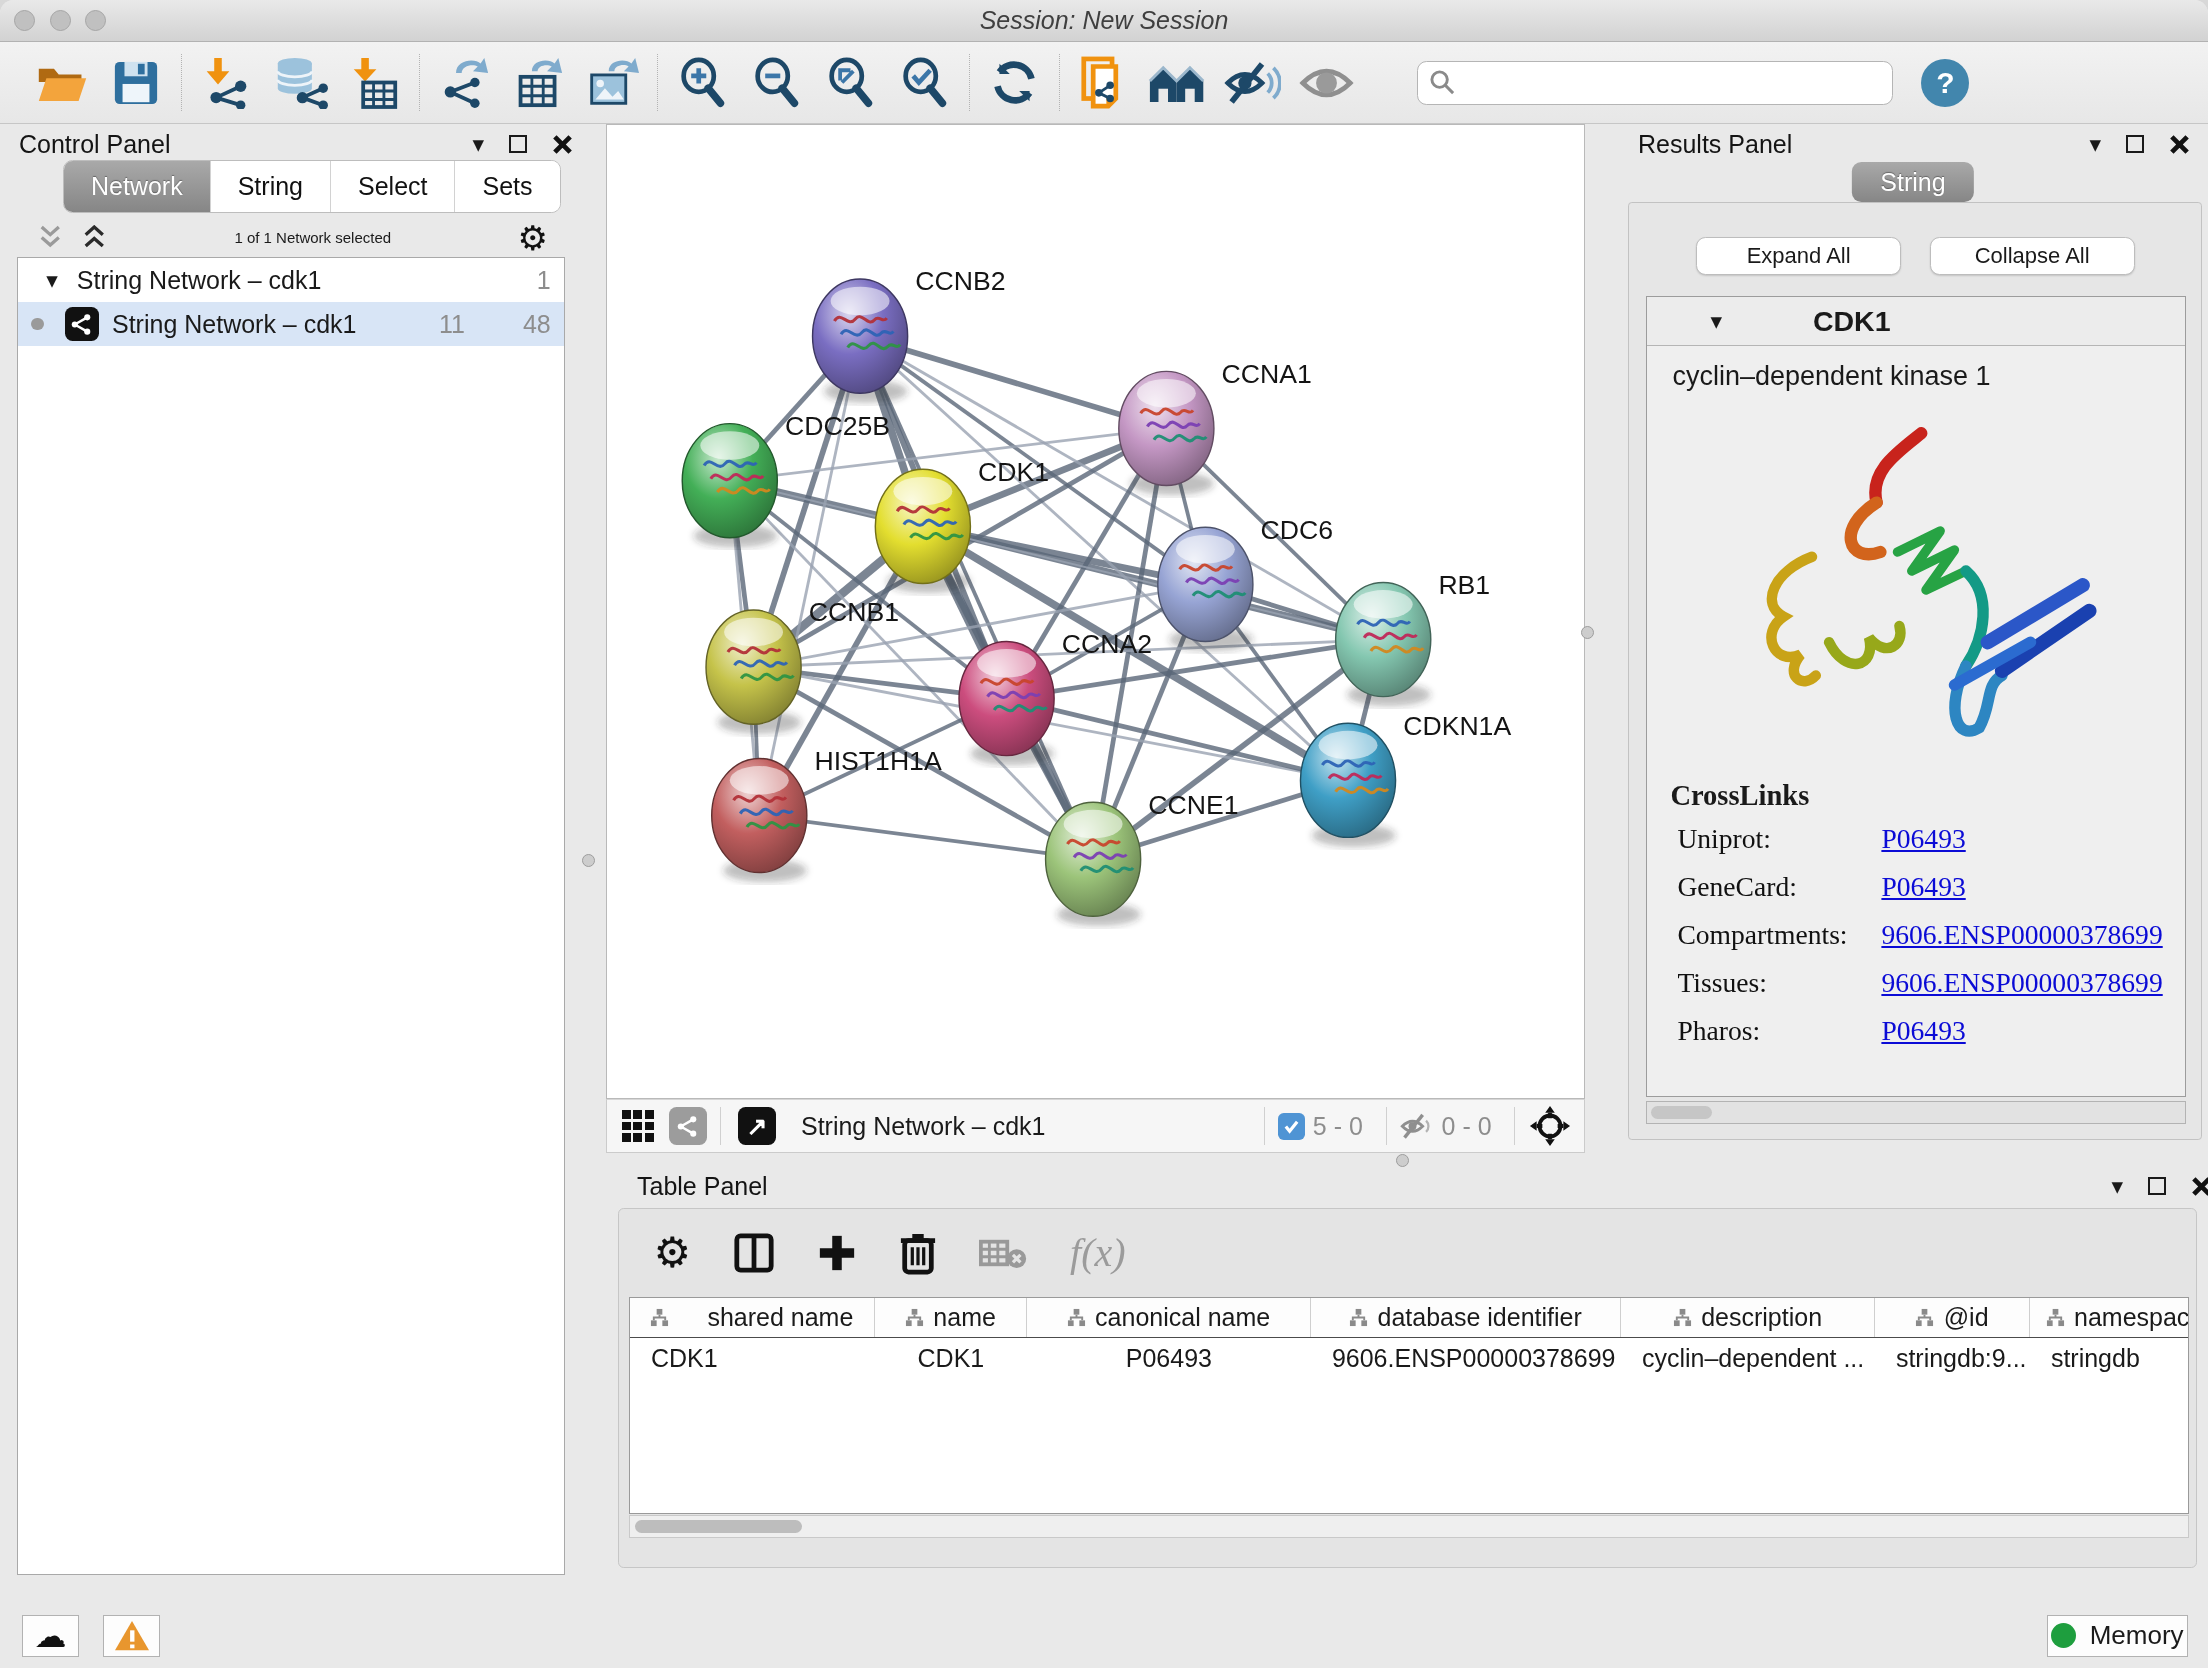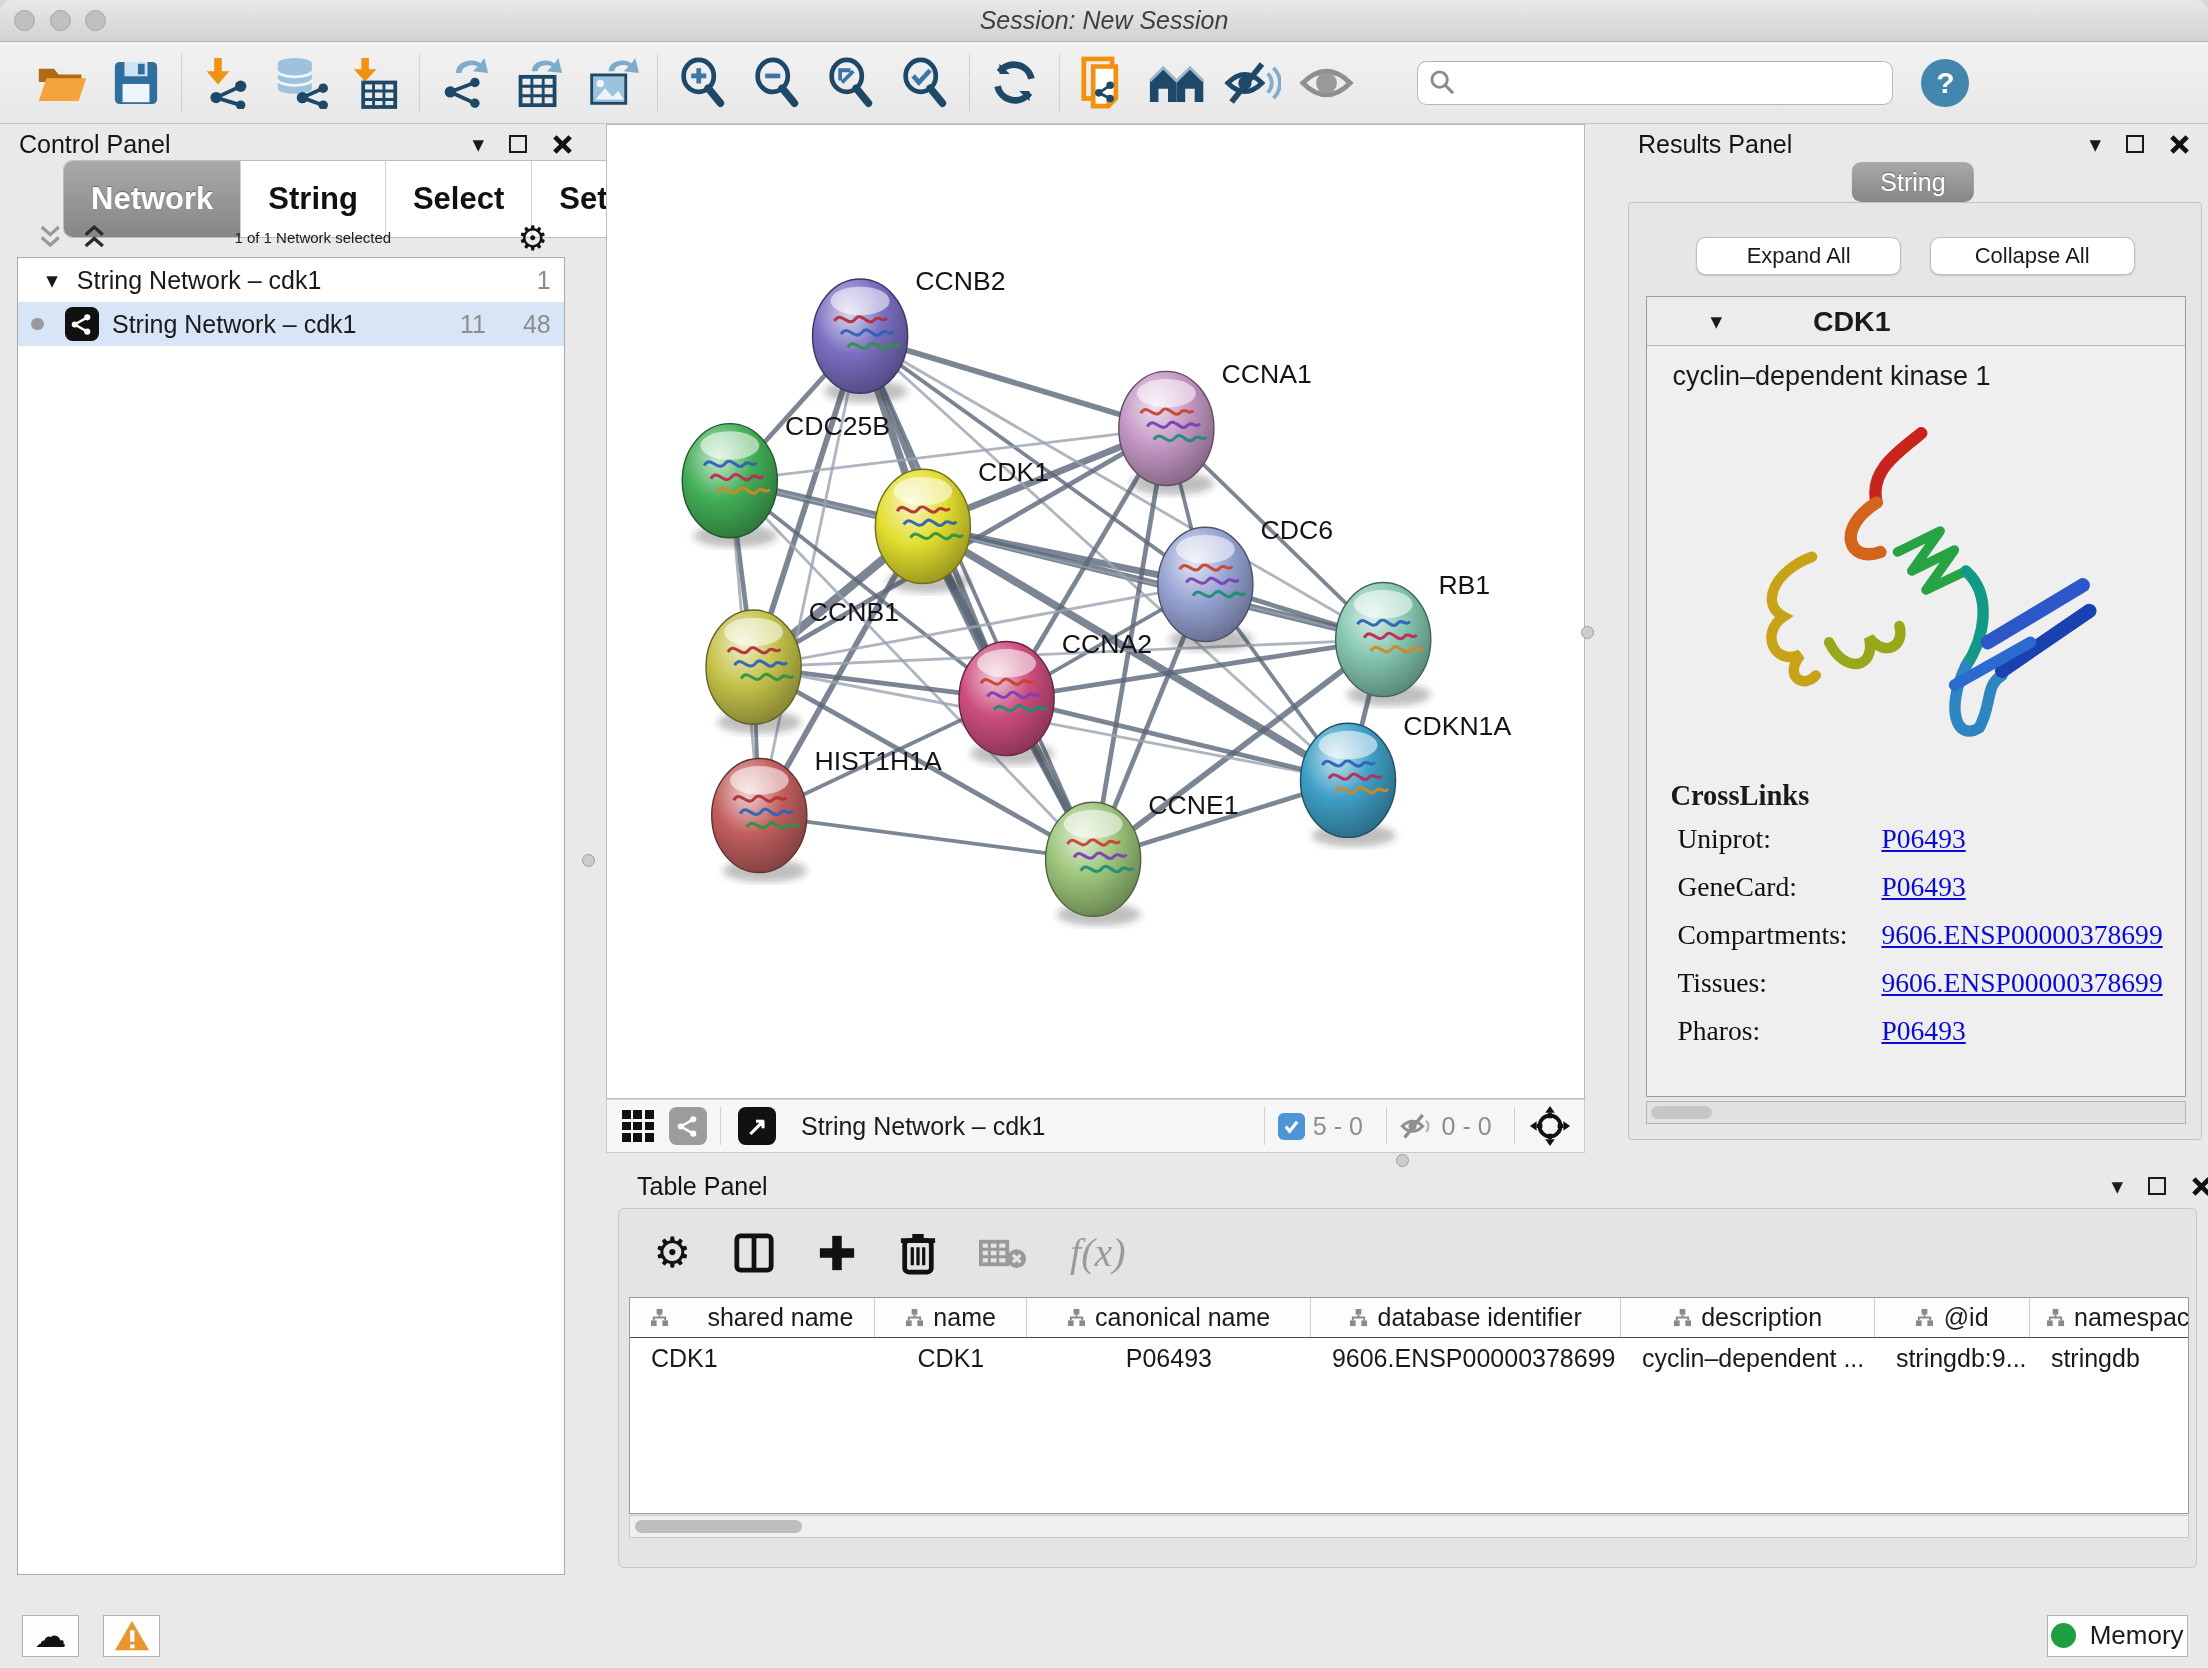--- a/index.html
+++ b/index.html
@@ -26,22 +26,22 @@
     border-radius:9.5px; display:flex; align-items:center; padding:0 11.4px; }
   .tb-search input { border:none; outline:none; font-size:23px; width:409px; background:transparent; }
   .help-btn { width:48px; height:48px; border-radius:50%; background:#4286ad; color:#fff; font-size:30px;
     font-weight:bold; display:flex; align-items:center; justify-content:center; margin:0 23px 0 28.5px; }
   
   .panel-head { position:absolute; display:flex; align-items:center; font-size:25px; color:#141414; }
   .win-icons { display:flex; align-items:center; gap:25px; }
   .tri { font-size:23px; color:#1a1a1a; line-height:1; }
   .float-ico { width:18px; height:18px; border:2.9px solid #1a1a1a; }
   .seg { display:flex; background:#fff; border:1px solid #bdbdbd; border-radius:9.5px; overflow:hidden; }
-  .seg .t { padding:20px 27px; font-size:31px; color:#111; border-right:1px solid #d2d2d2;
-    background:#fff; display:flex; align-items:center;font-weight:bold; }
+  .seg .t { padding:11px 27px; font-size:25px; color:#111; border-right:1px solid #d2d2d2;
+    background:#fff; display:flex; align-items:center; }
   .seg .t:last-child { border-right:none; }
   .seg .t.sel { background:linear-gradient(#a9a9a9,#868686); color:#fff; text-shadow:0 -1px 1px rgba(0,0,0,.35); }
   
   .ctrl { position:absolute; left:0; top:124px; width:592px; height:1461px; background:#e9e9e9; }
   .ctrl-tabs { position:absolute; left:63px; top:36px; }
   .ctrl-sub { position:absolute; left:19px; top:88px; width:544px; height:51px; display:flex; align-items:center; }
   .ctrl-list { position:absolute; left:17px; top:133px; width:548px; height:1318px; background:#fff;
     border:1.9px solid #a9a9a9; }
   .tree-row { display:flex; align-items:center; height:44px; font-size:25px; padding:0 13.3px; }
   .tree-row.sel { background:#d8e5f6; }
@@ -321,21 +321,21 @@
         <span class="net-ico">
           <svg width="23" height="23" viewBox="0 0 24 24">
             <circle cx="5" cy="12" r="3.2" fill="#fff"></circle>
               <circle cx="18" cy="4.5" r="3.2" fill="#fff"></circle>
             <circle cx="18" cy="19.5" r="3.2" fill="#fff"></circle>
             <path d="M5,12 L18,4.5 M5,12 L18,19.5" stroke="#fff" stroke-width="2.6"></path>
           </svg>
         </span>
         <span>String Network – cdk1</span>
         <span style="flex:1"></span>
-        <span class="tree-count" style="margin-right:37px">11</span>
+        <span class="tree-count" style="margin-right:58px">11</span>
         <span class="tree-count">48</span>
       </div>
     </div>
   </div>
 
   <div class="canvas">
     <svg id="net-svg" width="977" height="973" viewBox="0 0 1027 1023">
         <defs>
           <filter id="soft">
             <feGaussianBlur stdDeviation="4"></feGaussianBlur>

